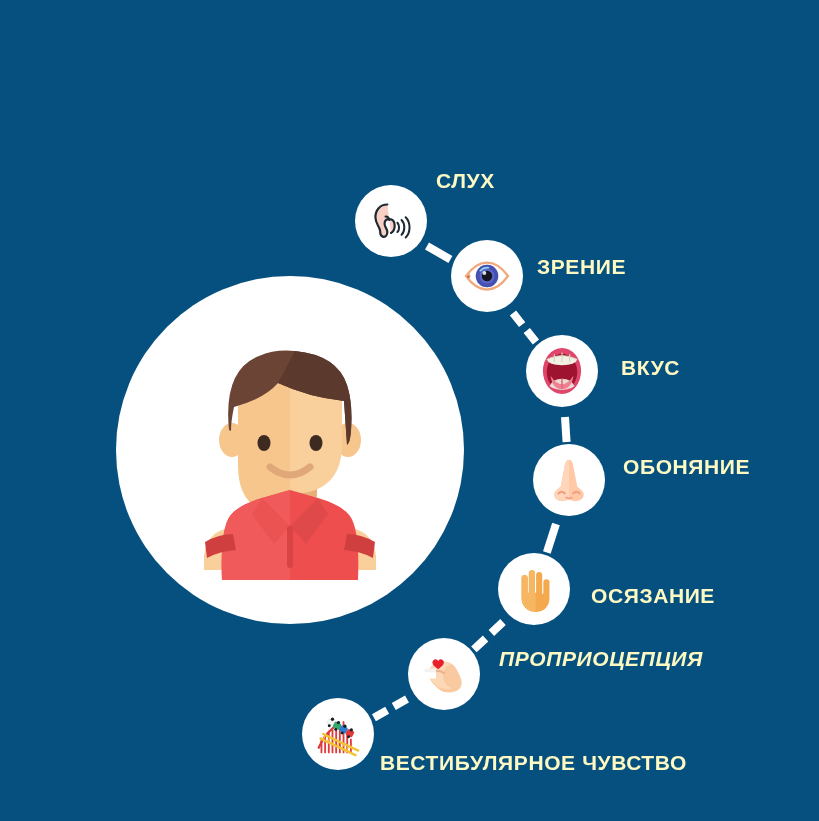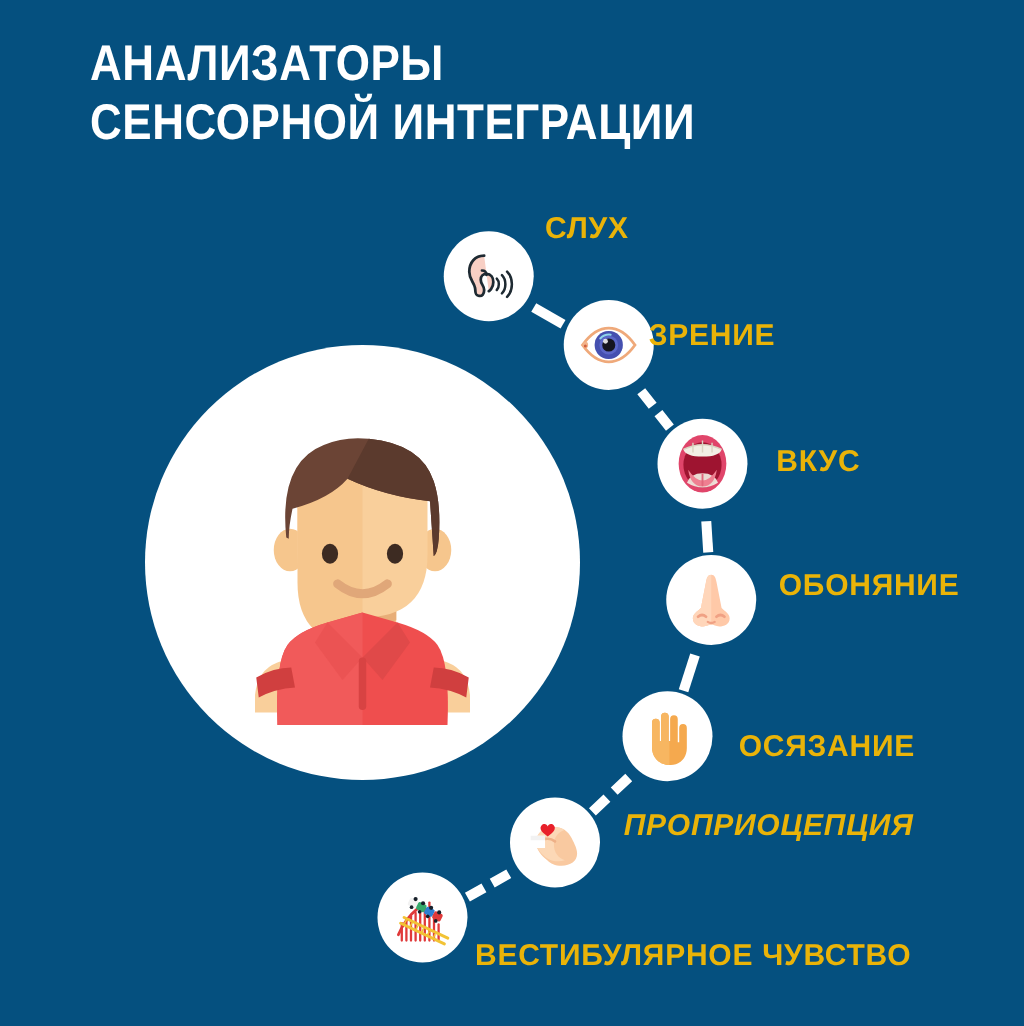--- a/index.html
+++ b/index.html
@@ -68,48 +68,44 @@
     top: 0;
     background: #ffffff;
     border-radius: 50%;
     display: flex;
     align-items: center;
     justify-content: center;
     overflow: hidden;
   }
   .node-label {
     position: absolute;
-    color: #eab308;
+    color: #fef9c3;
     font-family: "Liberation Sans", sans-serif;
     font-weight: bold;
-    font-size: 24px;
+    font-size: 21px;
     letter-spacing: 0.6px;
     text-transform: uppercase;
     white-space: nowrap;
   }
 
   
   .connector {
     position: absolute;
     height: 0;
     border-top: 8px dashed #ffffff;
     transform-origin: left center;
   }
 
   svg { display: block; }
 </style>
 </head>
 <body>
 
 <div id="poster">
 
-  <div id="title-block">
-    <div class="title-line">АНАЛИЗАТОРЫ</div>
-    <div class="title-line">СЕНСОРНОЙ ИНТЕГРАЦИИ</div>
-  </div>
 
   <div id="connector-layer">
       <div class="connector" style="left: 427.443px; top: 241.879px; width: 26.6391px; transform: rotate(29.8091deg);"></div>
       <div class="connector" style="left: 513.025px; top: 308.965px; width: 37.0372px; transform: rotate(51.7098deg);"></div>
       <div class="connector" style="left: 564.692px; top: 412.914px; width: 25.2245px; transform: rotate(86.3255deg);"></div>
       <div class="connector" style="left: 556.159px; top: 519.989px; width: 30.4814px; transform: rotate(107.802deg);"></div>
       <div class="connector" style="left: 503.465px; top: 617.838px; width: 39.7942px; transform: rotate(136.637deg);"></div>
       <div class="connector" style="left: 407.449px; top: 694.689px; width: 37.8031px; transform: rotate(150.489deg);"></div>
     </div>
 
@@ -173,21 +169,21 @@
       <circle cx="32" cy="22" r="15" fill="#3d47a8" opacity="0.35"></circle>
       <circle cx="32" cy="22" r="10" fill="#5b67c8"></circle>
       <circle cx="32" cy="22" r="7" fill="#15151f"></circle>
       <circle cx="28.5" cy="18" r="2.6" fill="#ffffff" opacity="0.85"></circle>
       <path d="M23 15a13 13 0 0 1 11-4" fill="none" stroke="#8fd4ea" stroke-width="2.2" stroke-linecap="round"></path>
       <ellipse cx="7" cy="22" rx="3" ry="3.4" fill="#f2b38a"></ellipse>
       <circle cx="7" cy="23" r="1.6" fill="#d2603f"></circle>
     </svg>
         </div>
       </div>
-      <div class="node-label" style="left: 519px; top: 255px;">ЗРЕНИЕ</div>
+      <div class="node-label" style="left: 537px; top: 255px;">ЗРЕНИЕ</div>
       <div class="node" style="left: 526px; top: 335px; width: 72px; height: 72px;">
         <div class="node-circle" style="width: 72px; height: 72px;">
           <svg width="42" height="48" viewBox="0 0 44 50">
       <ellipse cx="22" cy="25" rx="20" ry="24" fill="#e0456a"></ellipse>
       <ellipse cx="22" cy="26" rx="16" ry="19" fill="#9e1430"></ellipse>
       <path d="M6 13q16-8 32 0 -2 6 -16 6T6 13z" fill="#f2efe4"></path>
       <path d="M6 13q16-8 32 0" fill="none" stroke="#d9d4c2" stroke-width="1.2"></path>
       <path d="M14 7.5v8M22 5.6v10M30 7.5v8" stroke="#d9d4c2" stroke-width="1.2"></path>
       <path d="M9 41q13 8 26 0 -3 -8 -13 -8T9 41z" fill="#f2efe4" opacity="0.9"></path>
       <path d="M10 30q12 18 24 0 -2 14 -12 14T10 30z" fill="#ef7f91"></path>

